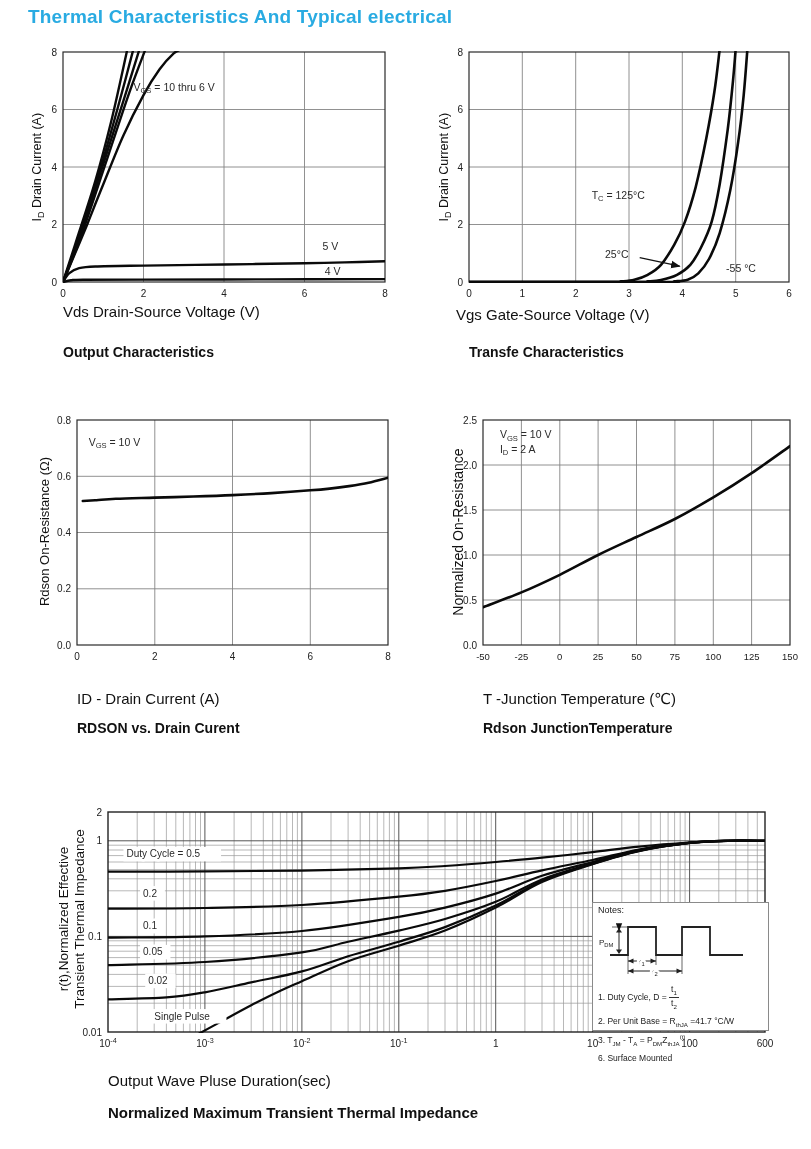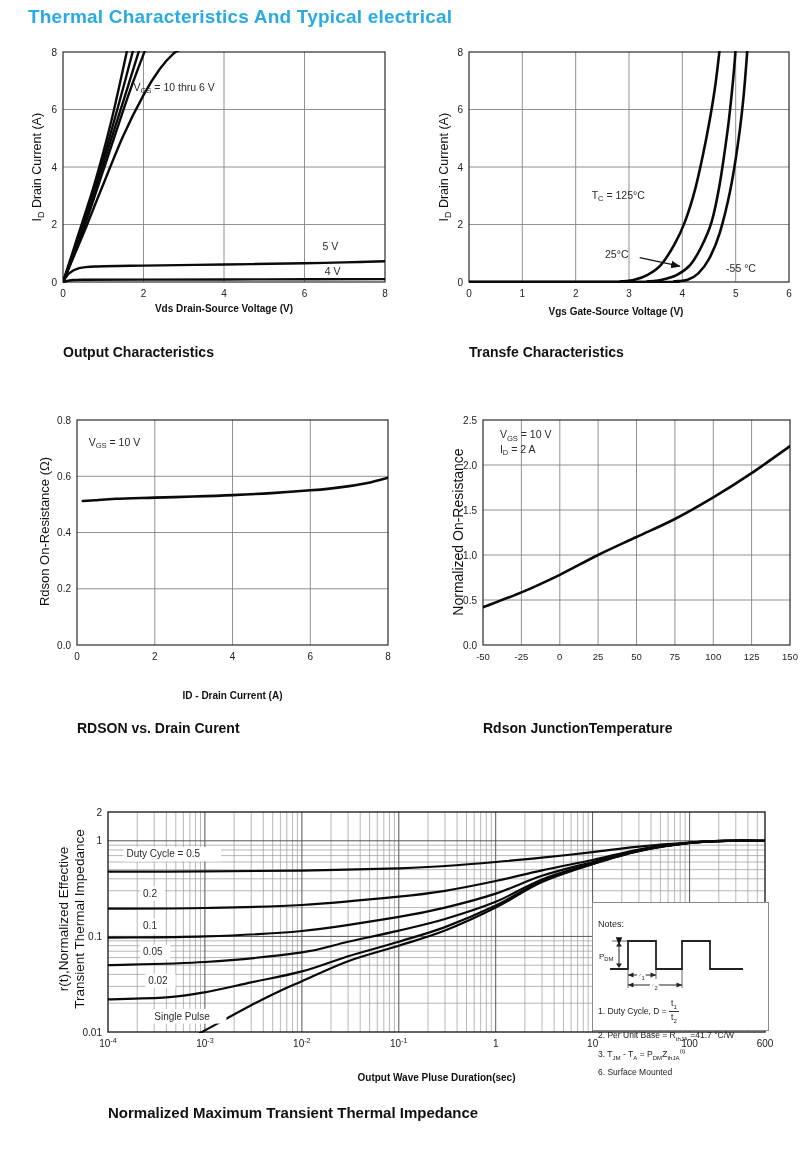--- a/index.html
+++ b/index.html
@@ -1,31 +1,31 @@
 <!DOCTYPE html>
 <html><head>
 <meta charset="utf-8">
 <style>
   html,body{margin:0;padding:0;background:#fff;}
   body{width:811px;height:1149px;overflow:hidden;position:relative;
        font-family:"Liberation Sans","DejaVu Sans",sans-serif;}
   .page{position:relative;width:811px;height:1149px;background:#fff;}
   .header{position:absolute;left:8px;top:6px;font-size:19px;font-weight:bold;letter-spacing:0.2px;margin-left:20px;}
   #charts{position:absolute;left:0;top:0;}
-  .xlab{position:absolute;text-align:center;font-size:10px;color:#111;font-weight:bold;}
+  .xlab{position:absolute;font-size:15px;color:#111;}
   .ctitle{position:absolute;font-weight:bold;font-size:14px;color:#111;}
   .ctitle.big{font-size:15px;}
   .ylab{position:absolute;text-align:center;transform:rotate(-90deg);color:#111;font-size:12.5px;white-space:nowrap;}
   .ylab.two{font-size:13.5px;line-height:16px;}
   .ylab.mid{font-size:13px;}
   .ylab.big{font-size:14px;}
   sub{font-size:72%;}
   sup{font-size:72%;}
   #notes-inset{position:absolute;left:592px;top:902px;width:177px;height:129px;
-      background:#fff;border:1.5px solid #8a8a8a;padding:16px 5px;box-sizing:border-box;
+      background:#fff;border:1.5px solid #8a8a8a;padding:2px 5px;box-sizing:border-box;
       font-size:8.5px;color:#222;z-index:5;}
   #notes-inset .nt{font-size:9px;color:#222;}
   #notes-inset .nline{margin-top:6px;white-space:nowrap;}
   .frac{display:inline-block;text-align:center;vertical-align:middle;line-height:1;}
   .frac .num{display:block;border-bottom:1px solid #333;padding:0 2px 1px 2px;}
   .frac .den{display:block;padding-top:1px;}
 </style>
 </head>
 <body>
 
@@ -322,20 +322,21 @@
   <div class="ylab" style="left:-73px;top:159px;width:222px">I<sub>D</sub>  Drain Current (A)</div>
 
   <div class="xlab" style="left:456px;top:306px;width:320px">Vgs Gate-Source Voltage (V)</div>
   <div class="ctitle" style="left:469px;top:344px;width:320px">Transfe Characteristics</div>
   <div class="ylab" style="left:334px;top:159px;width:222px">I<sub>D</sub>  Drain Current (A)</div>
 
   <div class="xlab" style="left:77px;top:690px;width:311px">ID -  Drain Current (A)</div>
   <div class="ctitle" style="left:77px;top:720px;width:311px">RDSON vs. Drain Curent</div>
   <div class="ylab mid" style="left:-67px;top:524px;width:222px">Rdson On-Resistance  (Ω)</div>
 
+  <div class="xlab" style="left:483px;top:690px;width:307px">T -Junction Temperature (℃)</div>
   <div class="ctitle" style="left:483px;top:720px;width:307px">Rdson  JunctionTemperature</div>
   <div class="ylab big" style="left:348px;top:524px;width:220px">Normalized On-Resistance</div>
 
   <div class="xlab" style="left:108px;top:1072px;width:657px">Output Wave Pluse Duration(sec)</div>
   <div class="ctitle big" style="left:108px;top:1104px;width:657px">Normalized Maximum Transient Thermal Impedance</div>
   <div class="ylab two" style="left:-78px;top:903px;width:300px">
     <div>r(t),Normalized Effective</div>
     <div>Transient Thermal Impedance</div>
   </div>
 

